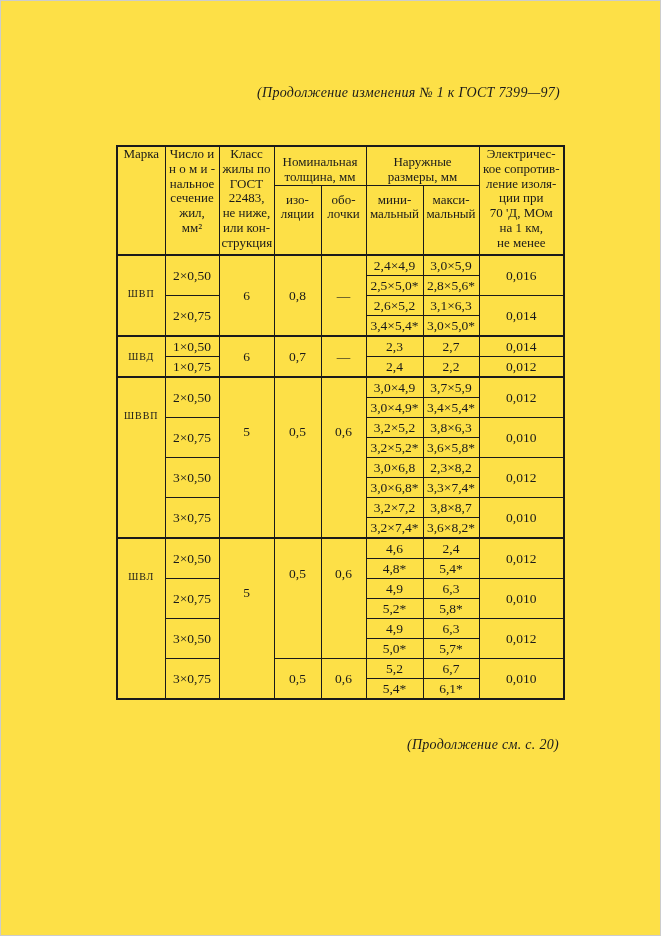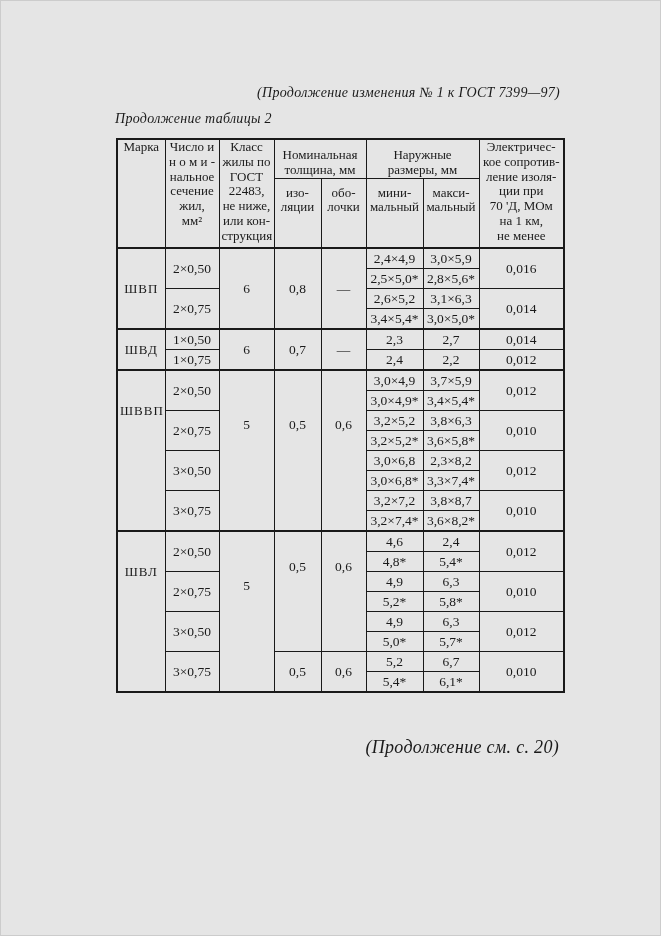--- a/index.html
+++ b/index.html
@@ -5,21 +5,21 @@
   html, body { margin: 0; padding: 0; }
   body {
     width: 661px; height: 936px;
     background: #ffffff;
     font-family: "Liberation Serif", serif;
   }
   .page {
     position: relative;
     width: 661px; height: 936px;
     box-sizing: border-box;
-    background: #e5e5e5;
+    background: #fde047;
     border: 1px solid #cccccc;
     color: #1a1a1a;
     overflow: hidden;
   }
   .top-note {
     position: absolute;
     top: 84px; right: 100px;
     font-style: italic;
     font-size: 14px;
     letter-spacing: 0.3px;
@@ -29,26 +29,26 @@
     position: absolute;
     top: 110px; left: 114px;
     font-style: italic;
     font-size: 14px;
     letter-spacing: 0.3px;
   }
   .bottom-note {
     position: absolute;
     top: 736px; right: 101px;
     font-style: italic;
-    font-size: 18px;
+    font-size: 14px;
     letter-spacing: 0.3px;
   }
   table.spec {
     position: absolute;
-    left: 115px; top: 137px;
+    left: 115px; top: 144px;
     width: 447px;
     border-collapse: collapse;
     table-layout: fixed;
     border: 2px solid #1a1a1a;
     font-size: 13.5px;
     color: #1a1a1a;
   }
   table.spec th, table.spec td {
     border: 1px solid #1a1a1a;
     padding: 0 2px;
@@ -70,38 +70,37 @@
   thead tr.group-row th[colspan] { vertical-align: middle; padding-top: 8px; }
   
   tbody tr:first-child td, tbody tr.section-start td {
     border-top: 2px solid #1a1a1a;
   }
   
   tbody td { height: 19px; vertical-align: middle; }
   td.mark {
     text-align: left;
     padding-left: 4px;
-    font-size: 13px;
+    font-size: 10px;
     letter-spacing: 1px;
   }
   td.mark[rowspan="4"], td.mark[rowspan="8"] {
     vertical-align: top;
     padding-top: 32px;
   }
   tbody td[rowspan="8"]:not(.mark) { vertical-align: top; padding-top: 46px; }
   tbody td[rowspan="6"]            { vertical-align: top; padding-top: 27px; }
 </style>
 </head>
 <body>
 
 <div class="page">
 
   <div class="top-note">(Продолжение изменения № 1 к  ГОСТ  7399—97)</div>
 
-  <div class="table-caption">Продолжение таблицы 2</div>
 
   <table class="spec">
     <colgroup>
       <col style="width:48px">
       <col style="width:54px">
       <col style="width:55px">
       <col style="width:47px">
       <col style="width:45px">
       <col style="width:57px">
       <col style="width:56px">

